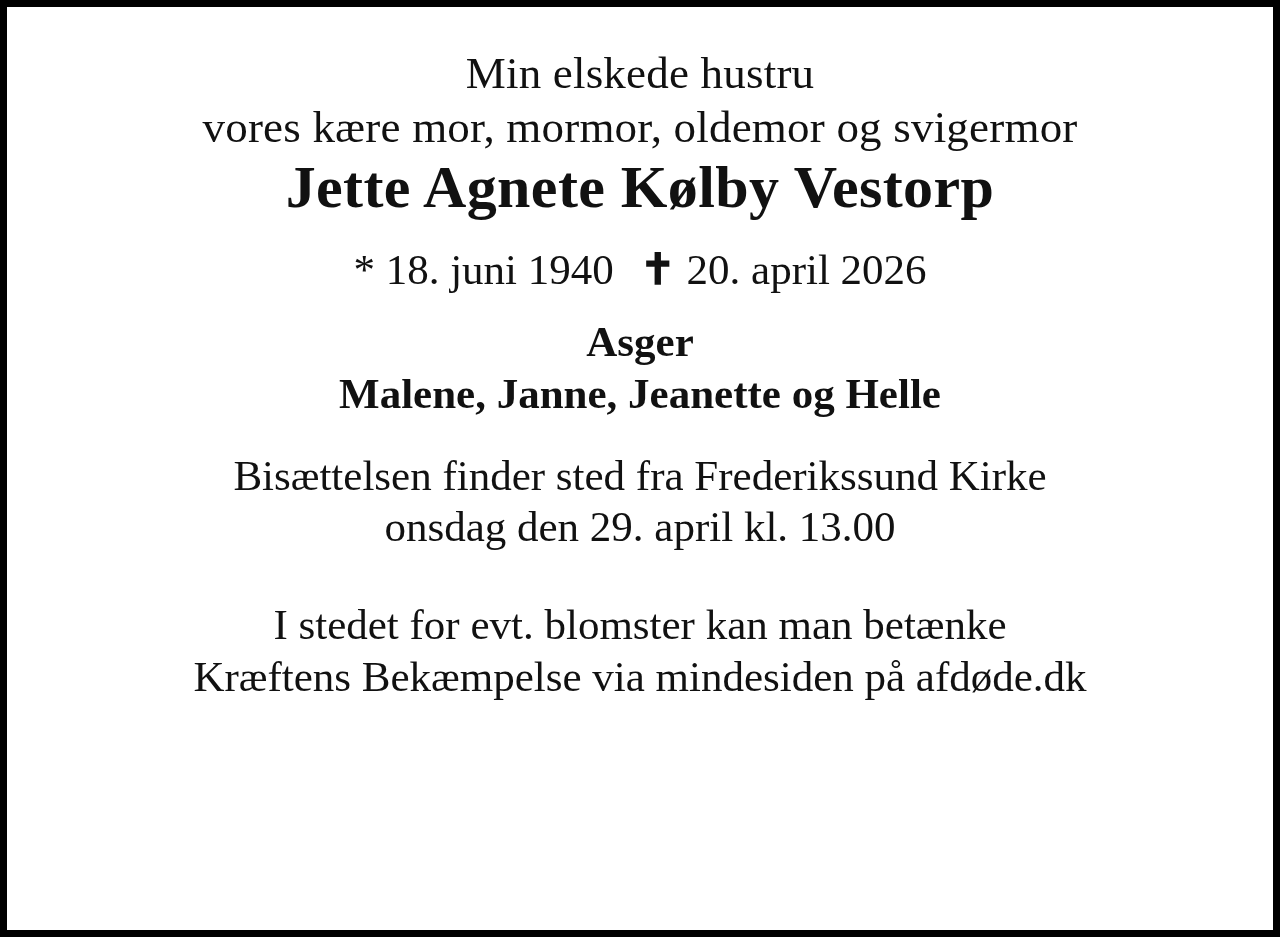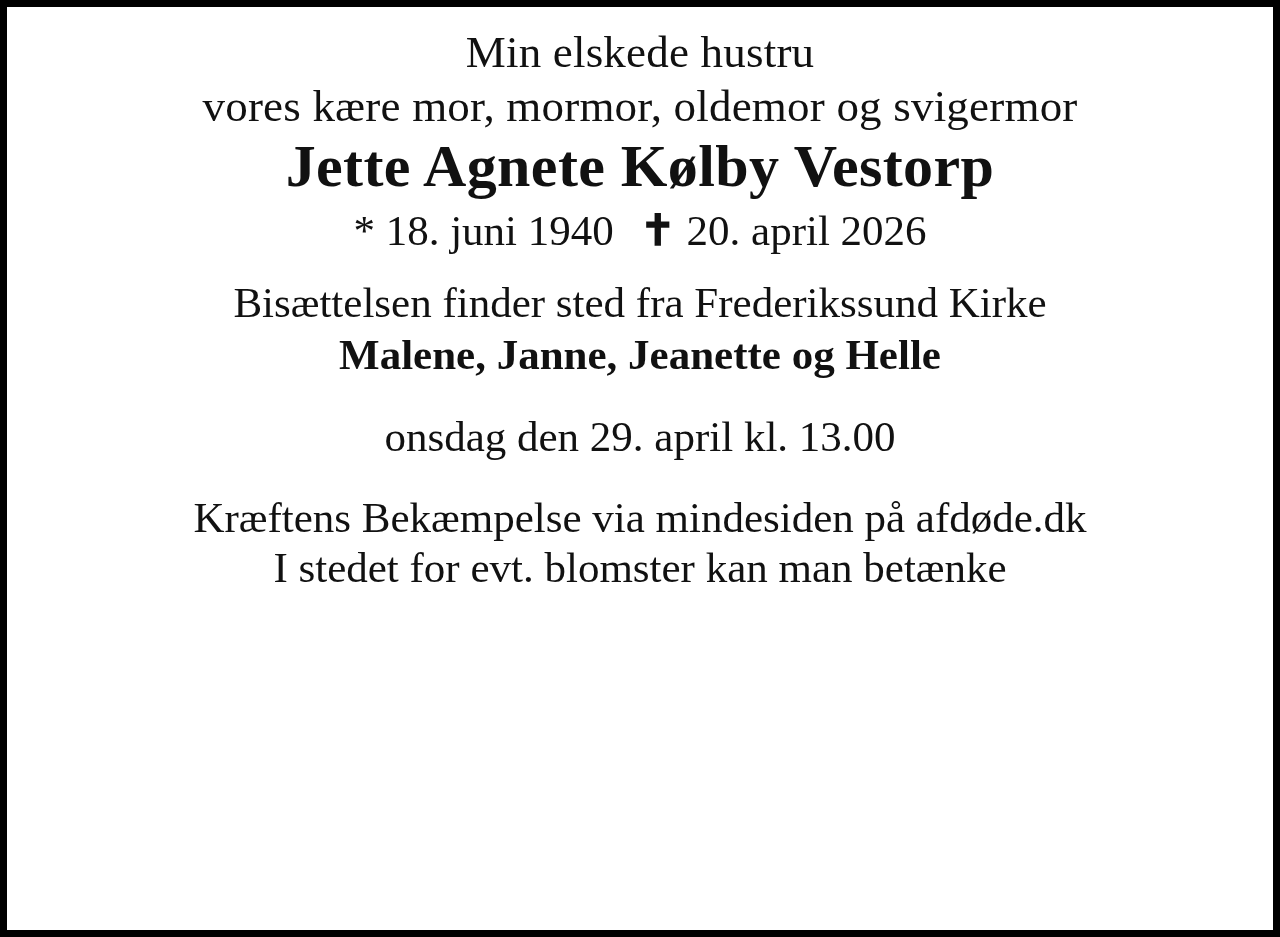--- a/index.html
+++ b/index.html
@@ -16,40 +16,40 @@
   .obituary-frame {
     box-sizing: border-box;
     width: 1280px;
     height: 937px;
     border: 7px solid #000000;
     background: #ffffff;
     display: flex;
     flex-direction: column;
     align-items: center;
     justify-content: flex-start;
-    padding-top: 19px;
+    padding-top: 40px;
   }
   .line {
     text-align: center;
     color: #111111;
     line-height: 1.16;
     white-space: nowrap;
   }
   .intro {
     font-size: 45px;
     letter-spacing: 0.2px;
   }
   .intro-1 { margin-bottom: 2px; }
   .intro-2 { }
 
   .name {
     font-size: 60px;
     font-weight: bold;
     letter-spacing: 0.4px;
-    margin-bottom: 4px;
+    margin-bottom: 22px;
   }
 
   .dates {
     font-size: 43px;
     margin-bottom: 22px;
   }
   .dates .gap {
     display: inline-block;
     width: 26px;
   }
@@ -67,21 +67,21 @@
     font-size: 43px;
     font-weight: bold;
   }
   .survivor-1 { margin-bottom: 2px; }
   .survivor-2 { margin-bottom: 32px; }
 
   .service {
     font-size: 43px;
   }
   .service-1 { margin-bottom: 2px; }
-  .service-2 { margin-bottom: 32px; text-align: center; }
+  .service-2 { margin-bottom: 48px; text-align: center; }
 
   .notice {
     font-size: 43px;
   }
   .notice-1 { margin-bottom: 2px; }
 </style>
 </head>
 <body>
 
 <div class="obituary-frame">
@@ -89,21 +89,22 @@
   <div class="line intro intro-1">Min elskede hustru</div>
   <div class="line intro intro-2">vores kære mor, mormor, oldemor og svigermor</div>
 
   <div class="line name">Jette Agnete Kølby Vestorp</div>
 
   <div class="line dates">
     <span>* 18. juni 1940</span><span class="gap"></span><span class="cross">✝</span>&nbsp;<span>20. april 2026</span>
   </div>
 
 
+  <div class="line survivor survivor-1">Asger</div>
+  <div class="line survivor survivor-2">Malene, Janne, Jeanette og Helle</div>
+
   <div class="line service service-1">Bisættelsen finder sted fra Frederikssund Kirke</div>
-
-  <div class="line survivor survivor-2">Malene, Janne, Jeanette og Helle</div>
   <div class="line service service-2">onsdag den 29. april kl. 13.00</div>
 
+  <div class="line notice notice-1">I stedet for evt. blomster kan man betænke</div>
   <div class="line notice notice-2">Kræftens Bekæmpelse via mindesiden på afdøde.dk</div>
-  <div class="line notice notice-1">I stedet for evt. blomster kan man betænke</div>
 
 </div>
 
 </body></html>

